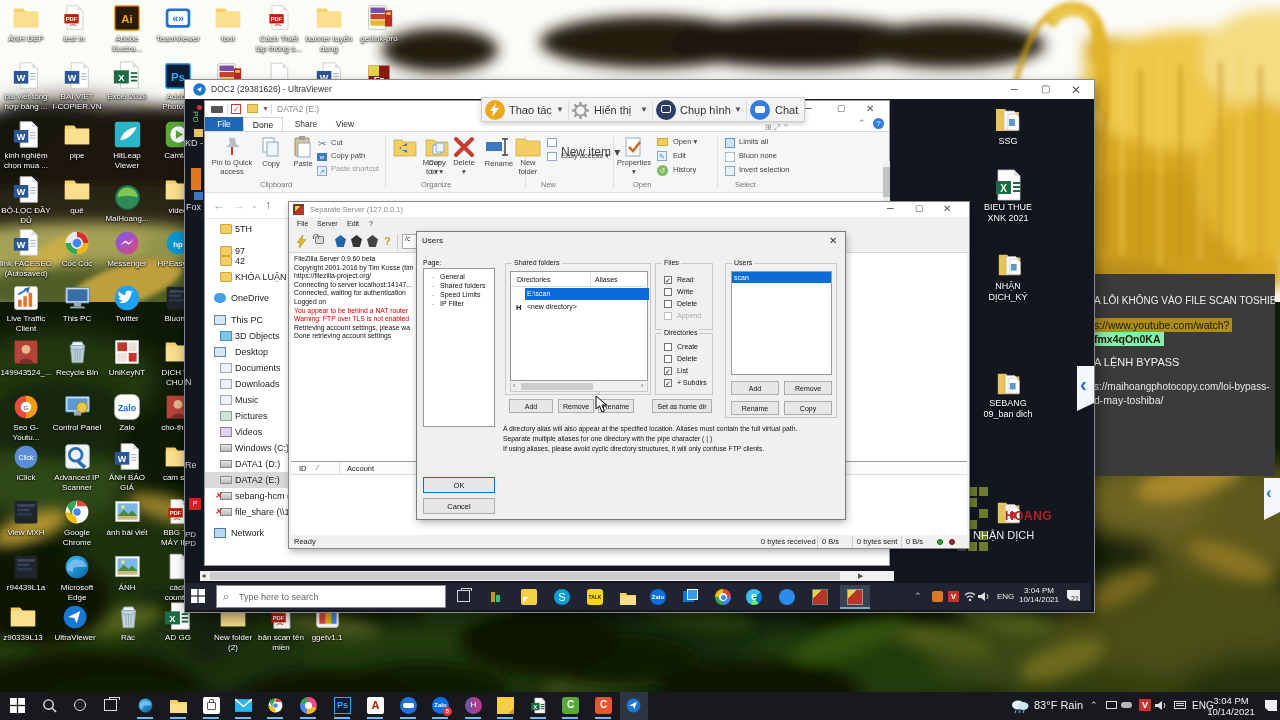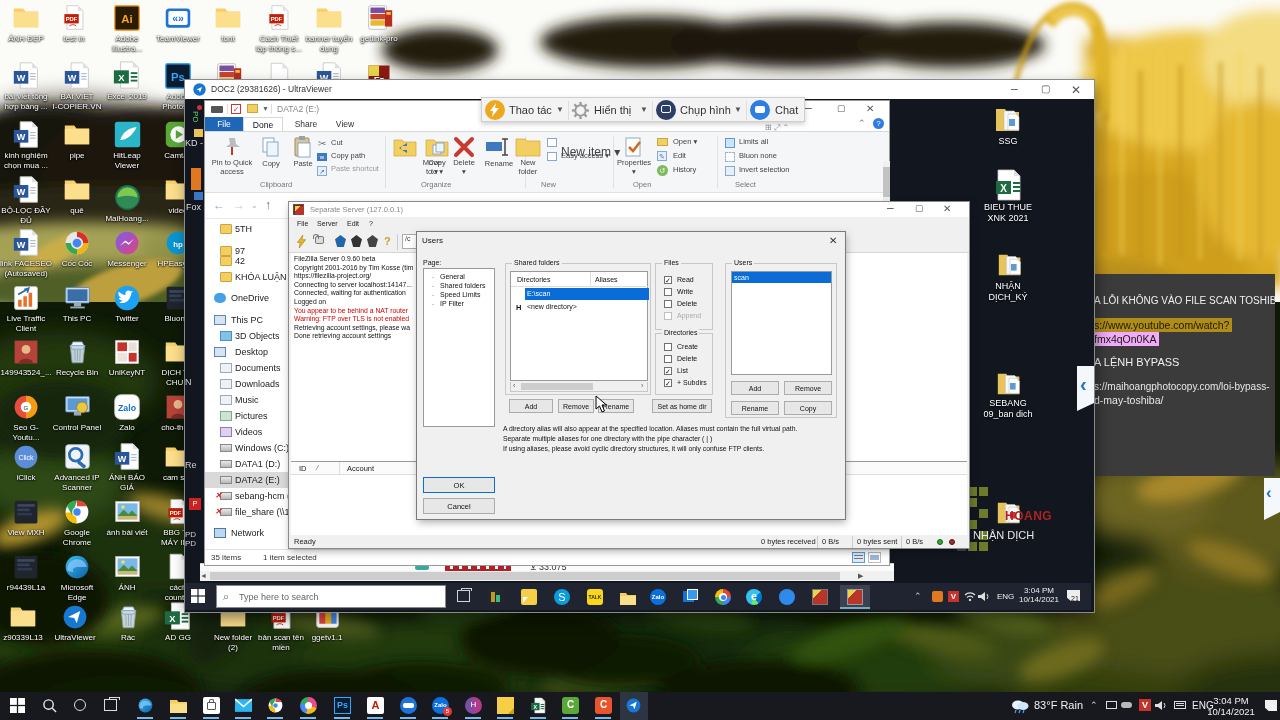--- a/index.html
+++ b/index.html
@@ -179,21 +179,21 @@
  <g filter="url(#b3)">
   <path d="M1015 85 C1025 45 1040 14 1060 8 C1082 3 1098 20 1104 50 C1109 78 1108 100 1106 122" stroke="#cf9c15" stroke-width="4" fill="none"></path>
   <path d="M1048 24 C1062 2 1090 5 1097 28 C1104 52 1104 84 1100 112" stroke="#e0b42c" stroke-width="14" fill="none"></path>
   <path d="M1052 20 C1065 6 1086 8 1092 26" stroke="#edc84e" stroke-width="8" fill="none"></path>
  </g>
 </svg>
 
 <div class="abs" style="left:1093px;top:274px;width:182px;height:202px;background:#3b3b3b;overflow:hidden;white-space:nowrap;">
   <div style="position:absolute;left:1px;top:21px;font-size:10px;color:#f0f0f0;">A LỖI KHÔNG VÀO FILE SCAN TOSHIBA</div>
   <div style="position:absolute;left:0px;top:44px;background:#b08d17;color:#1a1a06;font-size:10.5px;padding:1px 3px 1px 1px;">s://www.youtube.com/watch?</div>
-  <div style="position:absolute;left:0px;top:58px;background:#f0abfc;color:#1a1a06;font-size:10.5px;padding:1px 3px 1px 1px;">fmx4qOn0KA</div>
+  <div style="position:absolute;left:0px;top:58px;background:#86efac;color:#1a1a06;font-size:10.5px;padding:1px 3px 1px 1px;font-weight:bold;">fmx4qOn0KA</div>
   <div style="position:absolute;left:1px;top:82px;font-size:11px;color:#f0f0f0;">A LỆNH BYPASS</div>
   <div style="position:absolute;left:1px;top:107px;font-size:10px;color:#e8e8e8;">s://maihoangphotocopy.com/loi-bypass-</div>
   <div style="position:absolute;left:1px;top:120px;font-size:10.5px;color:#e8e8e8;">d-may-toshiba/</div>
 </div>
 
 <div class="abs" style="left:1264px;top:478px;width:16px;height:34px;background:#f5f8fa;"></div>
 <div class="abs" style="left:1264px;top:505px;width:0;height:0;border-left:16px solid #f5f8fa;border-bottom:8px solid transparent;top:512px;"></div>
 <div class="abs" style="left:1266px;top:483px;color:#1f6fd0;font-size:17px;font-weight:bold;">‹</div>
 
 <svg width="0" height="0" style="position:absolute">
@@ -986,26 +986,20 @@
           <path d="M14 11h8l3 3v13h-11z" fill="#fff" stroke="#bbb" stroke-width="0.6"></path>
           <rect x="15" y="16" width="6" height="7" fill="#c33"></rect>
         </svg>
     <div class="abs" style="left:820px;top:410px;color:#b02025;font-size:12px;font-weight:bold;letter-spacing:0.5px;">HOANG</div>
     <div class="abs" style="left:788px;top:430px;color:#e8e8e8;font-size:11px;">NHẬN DỊCH</div>
 
     <div class="abs" style="left:892px;top:267px;width:19px;height:36px;background:#f5f8fa;"></div>
     <div class="abs" style="left:892px;top:303px;width:0;height:0;border-left:19px solid #f5f8fa;border-bottom:9px solid transparent;"></div>
     <div class="abs" style="left:895px;top:274px;color:#1f6fd0;font-size:20px;font-weight:bold;">‹</div>
 
-    <div class="abs" style="left:15px;top:464px;width:694px;height:8px;background:#fbfbfb;border-top:1px solid #d0d0d0;">
-      <div class="abs" style="left:215px;top:1px;width:14px;height:5px;border-radius:3px;background:#3ba8a0;"></div>
-      <div class="abs" style="left:245px;top:0px;width:66px;height:7px;background:#b02025;"></div>
-      <div class="abs" style="left:250px;top:2px;width:56px;height:3px;background:repeating-linear-gradient(90deg,#fff 0 3px,#b02025 3px 9px);"></div>
-      <div class="abs" style="left:330px;top:-2px;font-size:9px;color:#333;">⊻ 33.075</div>
-    </div>
     <div class="abs" style="left:15px;top:472px;width:694px;height:10px;background:#f0f0f0;">
       <div class="abs" style="left:0px;top:1px;width:8px;height:8px;color:#555;font-size:7px;line-height:8px;">◄</div>
       <div class="abs" style="left:10px;top:1px;width:630px;height:8px;background:#cdcdcd;"></div>
       <div class="abs" style="left:658px;top:1px;color:#555;font-size:7px;line-height:8px;">▶</div>
     </div>
 
     <div id="exp" class="abs" style="left:20px;top:2px;width:684px;height:464px;background:#fff;box-shadow:0 0 0 1px #9a9a9a;">
 
       <div class="abs" style="left:6px;top:5px;width:12px;height:7px;background:#555;border-radius:1px;"></div>
       <div class="abs" style="left:22px;top:3px;width:1px;height:10px;background:#ddd;"></div>
@@ -1202,31 +1196,20 @@
         <div class="nvr" style="top:306px">
               <i class="nnw"></i>
               <span style="left:26px">Network</span>
             </div>
       </div>
 
       <div class="abs" style="left:678px;top:60px;width:7px;height:44px;background:#f0f0f0;">
             <div style="margin-top:6px;height:30px;background:#c2c2c2;"></div>
           </div>
 
-      <div class="abs" style="left:0px;top:448px;width:684px;height:16px;background:#fff;border-top:1px solid #e0e0e0;">
-        <span class="abs" style="left:6px;top:3px;font-size:8px;color:#333;">35 items</span>
-        <span class="abs" style="left:58px;top:3px;font-size:8px;color:#333;">1 item selected</span>
-        <div class="abs" style="left:647px;top:2px;width:13px;height:11px;background:#dce9f7;border:1px solid #5b9bd5;">
-              <div style="margin:2px 1px;height:1px;background:#777;"></div>
-              <div style="margin:2px 1px;height:1px;background:#777;"></div>
-            </div>
-        <div class="abs" style="left:663px;top:2px;width:13px;height:11px;background:#fff;border:1px solid #bbb;">
-              <div style="margin:2px 1px 0 1px;height:5px;background:#9db7d8;"></div>
-            </div>
-      </div>
     </div>
 
     <div id="fz" class="abs" style="left:104px;top:103px;width:680px;height:346px;background:#f0f0f0;box-shadow:0 0 0 1px #8a8a8a,1px 3px 8px rgba(0,0,0,.35);">
 
       <div class="abs" style="left:0;top:0;width:680px;height:15px;background:#fff;">
         <div class="abs" style="left:4px;top:2px;width:11px;height:11px;background:#8a1a10;border:1px solid #555;">
               <div style="position:absolute;left:1px;top:1px;width:9px;height:9px;background:linear-gradient(135deg,#e8d44a 0 30%,#b8352a 30% 100%);"></div>
             </div>
         <span class="abs" style="left:21px;top:3px;font-size:7.5px;color:#888;">Separate Server (127.0.0.1)</span>
         <span class="abs" style="left:598px;top:-1px;font-size:12px;color:#555;">–</span>

